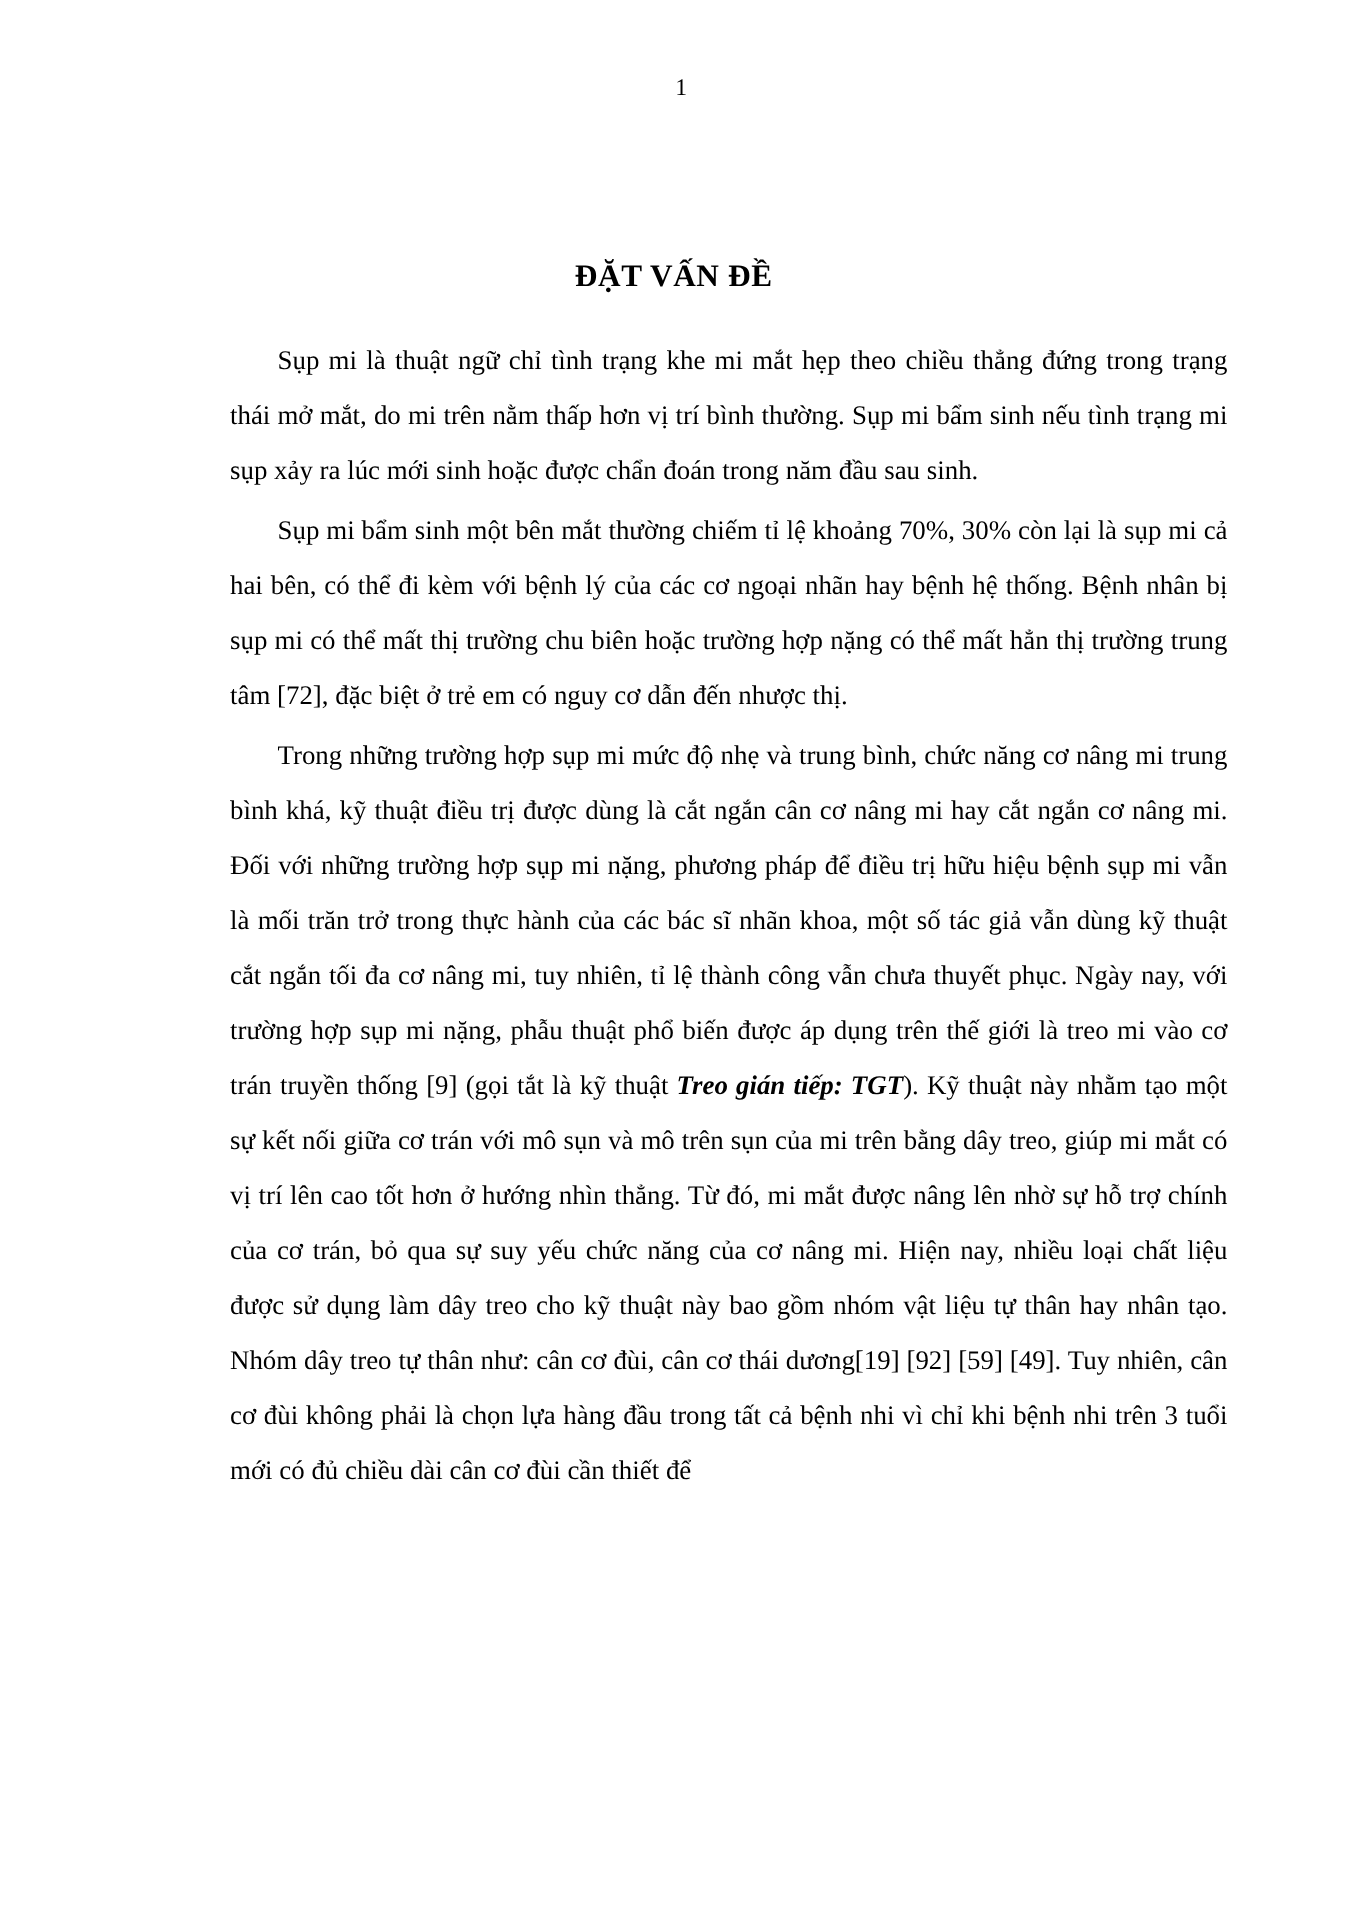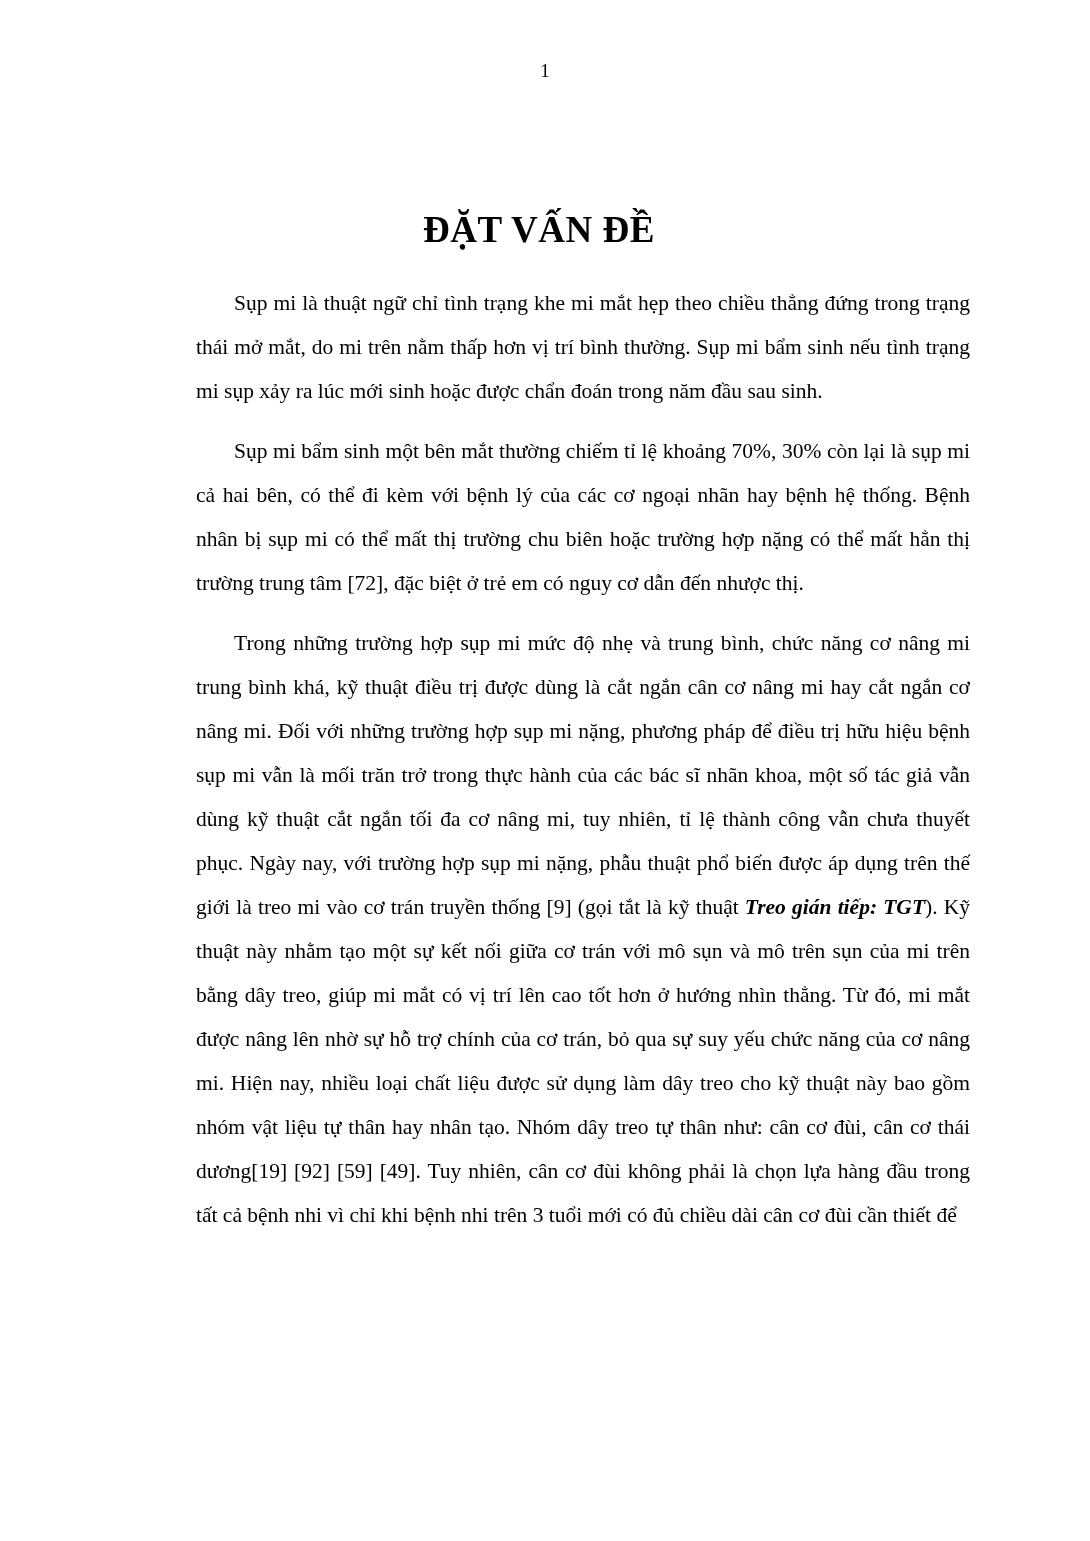--- a/index.html
+++ b/index.html
@@ -20,32 +20,32 @@
   }
   .page-number {
     padding-top: 60px;
     text-align: center;
     font-size: 19px;
     line-height: 22px;
   }
   .doc-title {
     margin: 126px 12px 30px 0;
     text-align: center;
-    font-size: 37px;
+    font-size: 25px;
     font-weight: 700;
     letter-spacing: 0.5px;
   }
   .body-text {
     margin: 0 104px 0 180px;
     font-size: 21.5px;
     line-height: 44px;
     text-align: justify;
   }
   .body-text p {
-    margin: 16px;
+    margin: 4px;
     padding: 0;
     text-indent: 38px;
   }
   .italic {
     font-style: italic;
     font-weight: bold;
   }
 </style>
 </head>
 <body>

